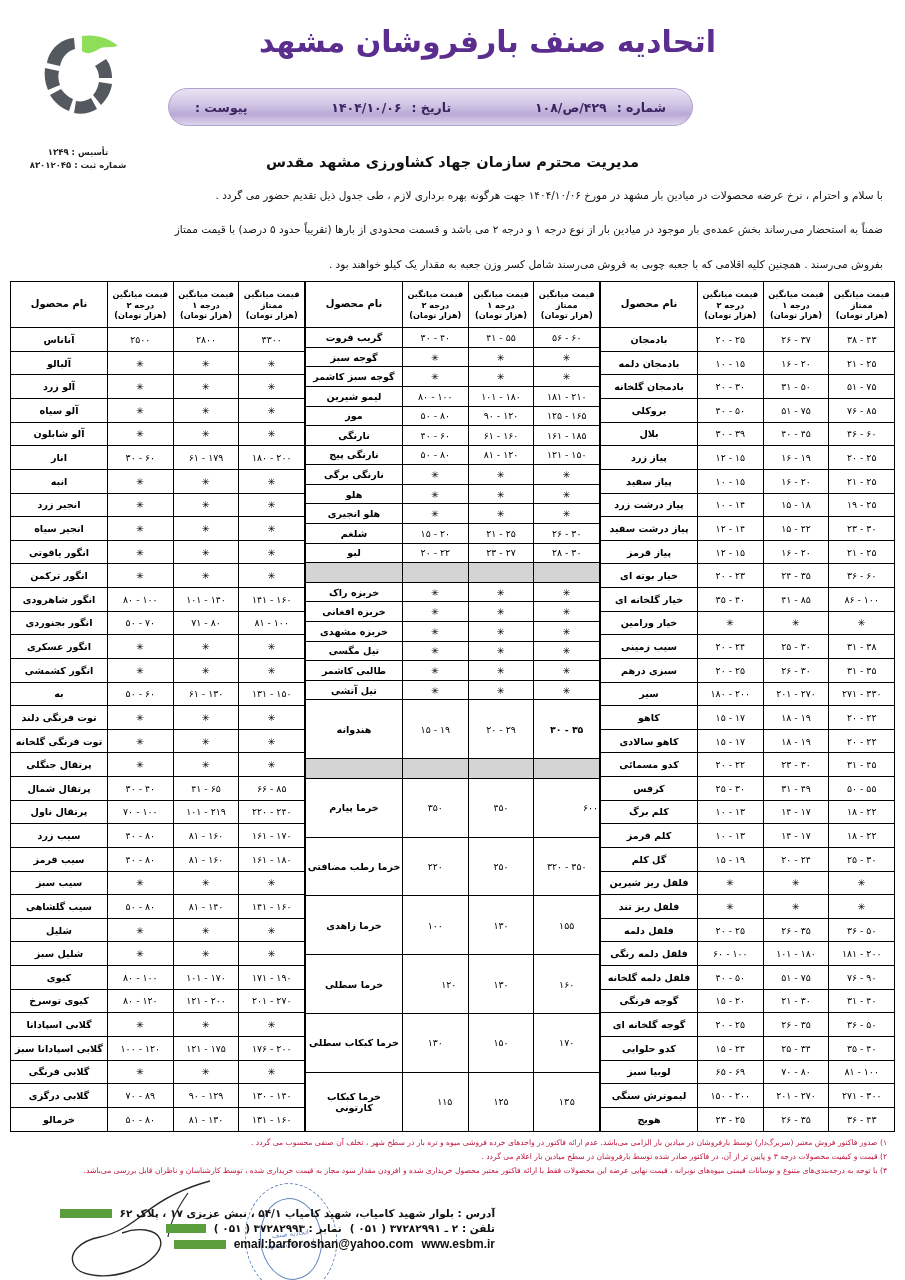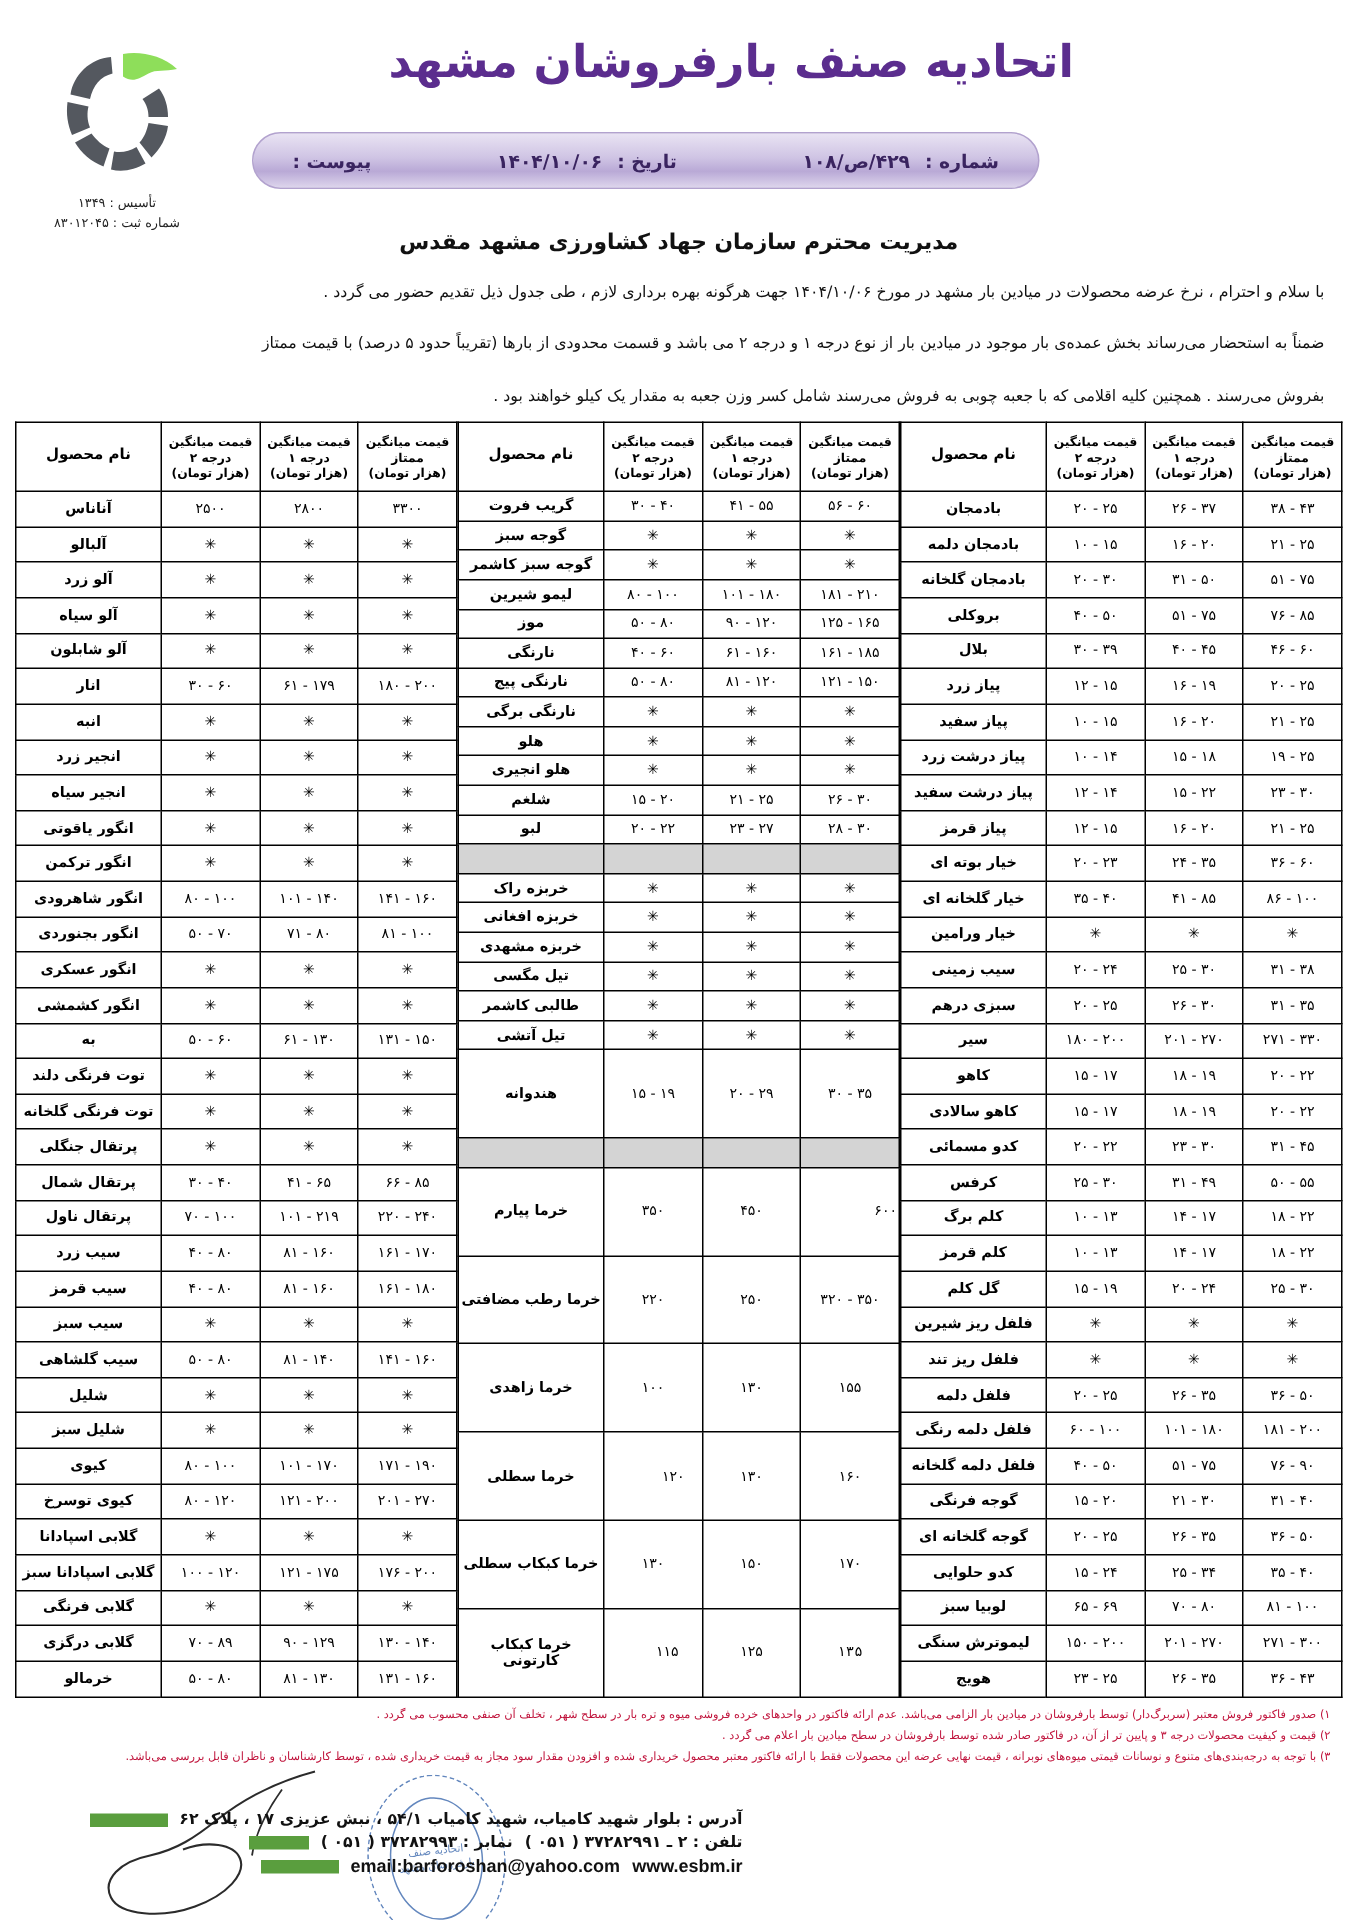--- a/index.html
+++ b/index.html
@@ -49,22 +49,22 @@
   }
   .ref-bar .seg { display: flex; gap: 10px; align-items: center; white-space: nowrap;}
 
   
   .logo-wrap {
     position: absolute;
     top: 30px; left: 18px;
     width: 120px; text-align: center;
   }
   .logo-sub {
-    font-size: 8.5px; color: #222; line-height: 1.5; margin-top: 4px;
-    font-weight: normal;
+    font-size: 8.5px; color: #222; line-height: 1.5; margin-top: 20px;
+    font-weight: bold;
   }
 
   
   .addressee {
     text-align: center;
     font-size: 14.5px;
     font-weight: bold;
     color: #111;
     margin: 4px 0 8px 0;
   }
@@ -602,21 +602,21 @@
           <td class="price star">✳</td>
           <td class="name">طالبی کاشمر</td>
         </tr>
         <tr>
           <td class="price star">✳</td>
           <td class="price star">✳</td>
           <td class="price star">✳</td>
           <td class="name">تیل آتشی</td>
         </tr>
         <tr>
-          <td class="price" style="height: 58.8px;">۳۵ - ۳۰</td>
+          <td class="price" style="height: 58.8px; font-weight: bold;">۳۵ - ۳۰</td>
           <td class="price" style="height: 58.8px;">۲۹ - ۲۰</td>
           <td class="price" style="height: 58.8px;">۱۹ - ۱۵</td>
           <td class="name" style="height: 58.8px;">هندوانه</td>
         </tr>
         <tr class="shaded">
           <td></td>
           <td></td>
           <td></td>
           <td></td>
         </tr>

